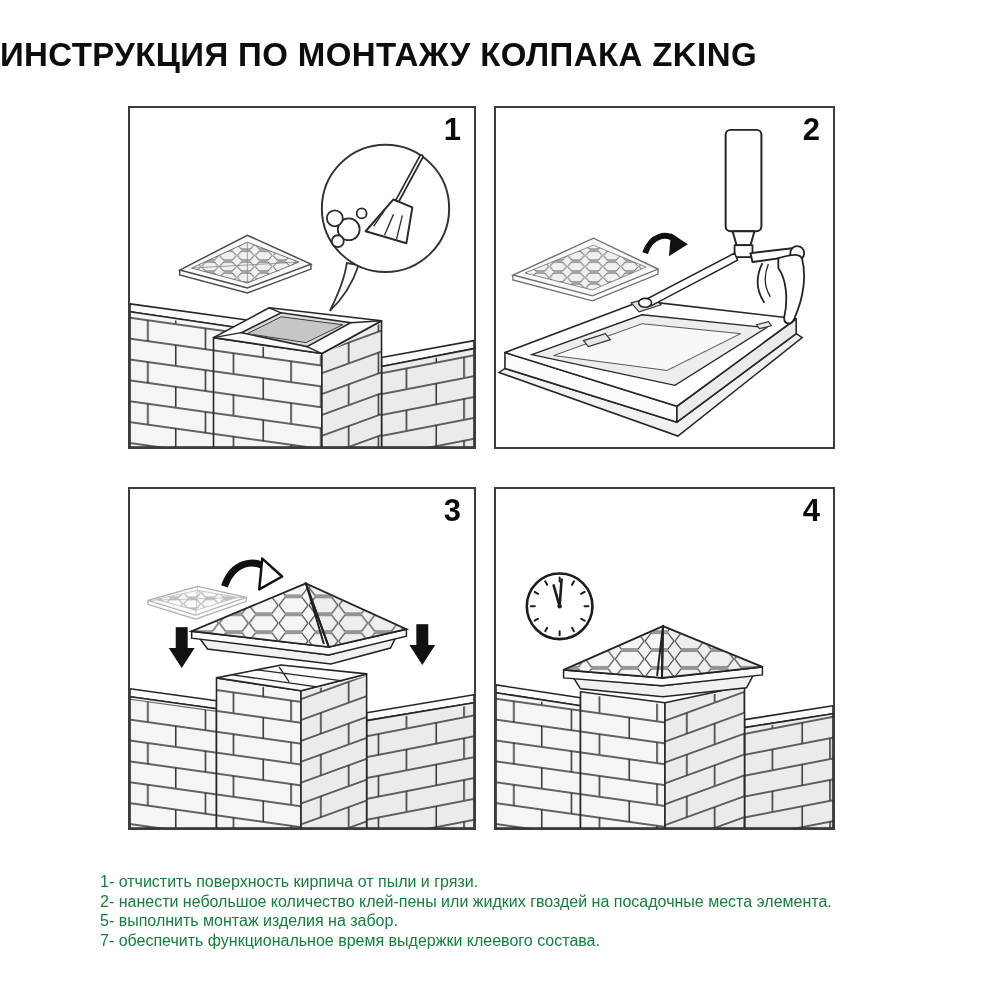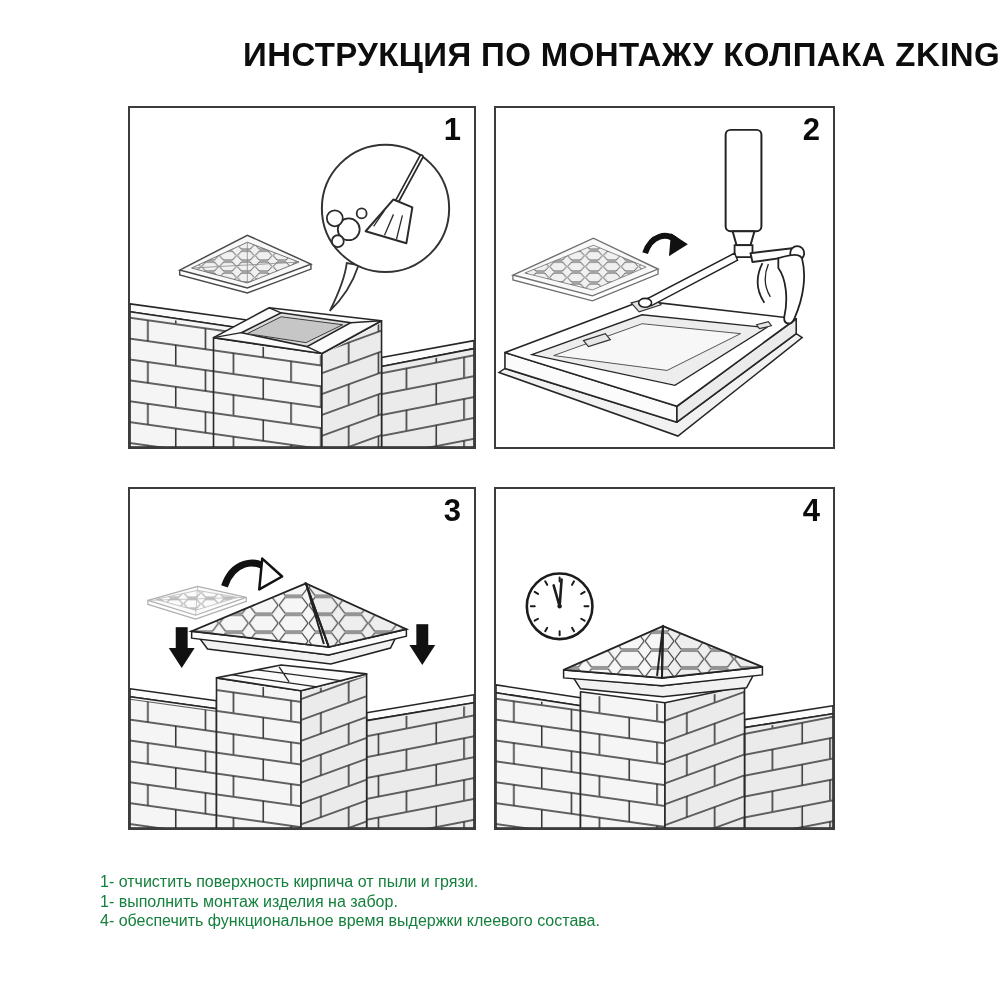--- a/index.html
+++ b/index.html
@@ -1,18 +1,18 @@
 <!DOCTYPE html>
 <html><head>
 <meta charset="utf-8">
 <style>
   html,body{margin:0;padding:0;background:#ffffff;}
   .page{position:relative;width:1000px;height:1000px;background:#fff;overflow:hidden;
         font-family:"Liberation Sans","DejaVu Sans",sans-serif;}
-  .title{position:absolute;top:36px;left:0;width:1000px;text-align:right;
+  .title{position:absolute;top:36px;left:0;width:1000px;text-align:left;
          font-size:33px;font-weight:bold;color:#0d0d0d;letter-spacing:.4px;white-space:nowrap;}
   .panel{position:absolute;border:2px solid #3c3c3c;background:#fff;box-sizing:border-box;}
   .panel svg{position:absolute;left:0;top:0;width:100%;height:100%;}
   .p1{left:128px;top:106px;width:348px;height:343px;}
   .p2{left:494px;top:106px;width:341px;height:343px;}
   .p3{left:128px;top:487px;width:348px;height:343px;}
   .p4{left:494px;top:487px;width:341px;height:343px;}
   .pnum{position:absolute;top:4px;right:13px;font-size:31px;font-weight:bold;color:#0b0b0b;}
   .steps{position:absolute;left:100px;top:872px;font-size:16px;line-height:19.5px;color:#15803d;}
   .s{stroke:#262626;stroke-width:1.6;stroke-linejoin:round;}
@@ -233,17 +233,18 @@
         <path d="M64,89L64,93 M78.5,92.9L76.5,96.4 M89.1,103.5L85.7,105.5 M93,118L89,118 M89.1,132.5L85.7,130.5 M78.5,143.1L76.5,139.6 M64,147L64,143 M49.5,143.1L51.5,139.6 M38.9,132.5L42.3,130.5 M35,118L39,118 M38.9,103.5L42.3,105.5 M49.5,92.9L51.5,96.4" stroke="#1c1c1c" stroke-width="2" stroke-linecap="round" fill="none"></path>
         <path d="M64,118 L66,91 M64,118 L58,97" stroke="#1c1c1c" stroke-width="2.6" stroke-linecap="round" fill="none"></path>
         <circle cx="64" cy="118" r="2.2" fill="#1c1c1c"></circle>
       </g>
     </svg>
     <div class="pnum">4</div>
   </div>
 
   <div class="steps">
     <div>1- отчистить поверхность кирпича от пыли и грязи.</div>
-    <div>1- выполнить монтаж изделия на забор.</div>
-    <div>4- обеспечить функциональное время выдержки клеевого состава.</div>
+    <div>2- нанести небольшое количество клей-пены или жидких гвоздей на посадочные места элемента.</div>
+    <div>5- выполнить монтаж изделия на забор.</div>
+    <div>7- обеспечить функциональное время выдержки клеевого состава.</div>
   </div>
 
 </div>
 
 </body></html>

